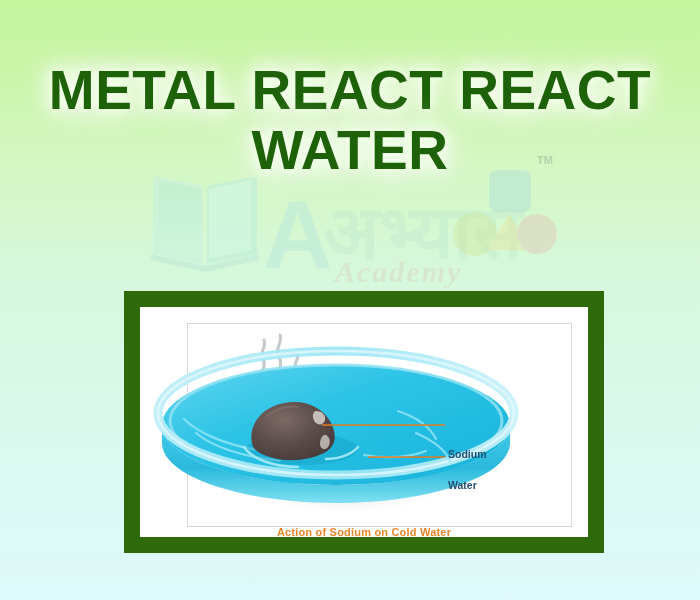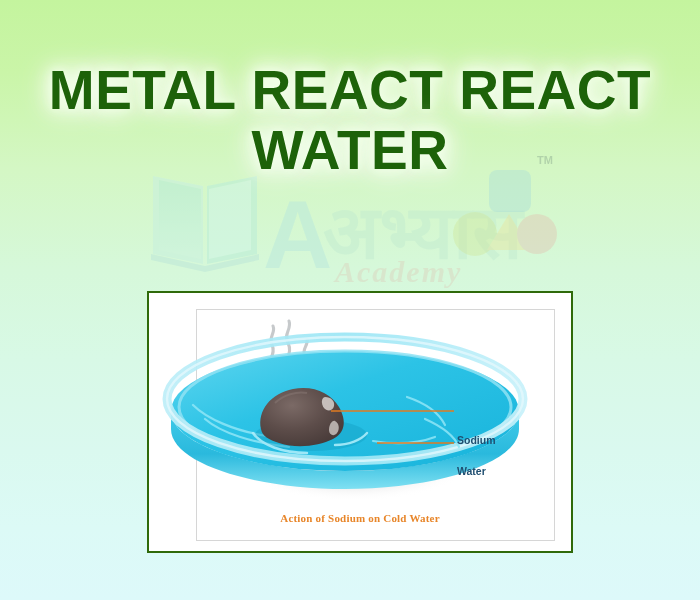--- a/index.html
+++ b/index.html
@@ -60,27 +60,27 @@
        0 0 10px #f2ffe8,
        0 0 18px #f4ffee,
        0 0 26px #f7fff4,
        0 0 34px #ffffff;
     white-space: nowrap;
   }
 
   
   #figure-frame {
     position: absolute;
-    left: 147px;
+    left: 124px;
     top: 291px;
-    width: 426px;
+    width: 480px;
     height: 262px;
     background: #2f6a0a;
     box-sizing: border-box;
-    padding: 2px;
+    padding: 16px;
   }
   #figure-panel {
     position: relative;
     width: 100%;
     height: 100%;
     background: #ffffff;
     box-sizing: border-box;
   }
   #figure-inner-border {
     position: absolute;
@@ -110,21 +110,21 @@
   }
   #label-sodium { left: 308px; top: 141px; }
   #label-water  { left: 308px; top: 172px; }
 
   #figure-caption {
     position: absolute;
     left: 0;
     top: 219px;
     width: 100%;
     text-align: center;
-    font-family: Liberation Serif, serif;
+    font-family: Liberation Sans, sans-serif;
     font-weight: bold;
     font-size: 11px;
     letter-spacing: 0.2px;
     color: #e8862a;
     white-space: nowrap;
   }
 </style>
 </head>
 <body>
 

